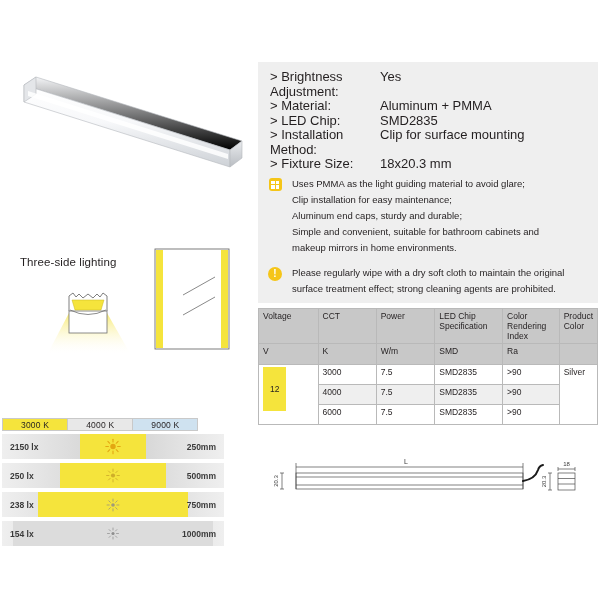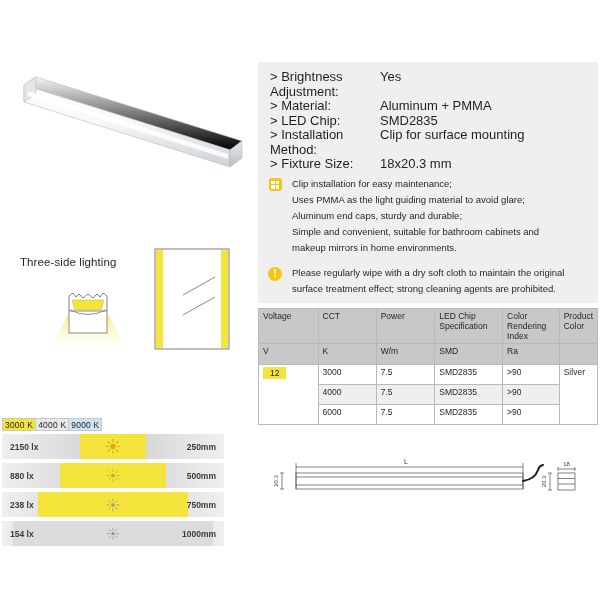--- a/index.html
+++ b/index.html
@@ -17,21 +17,21 @@
     font-size:11.5px;color:#231f20;letter-spacing:.1px;
   }
   .profile-diagram{position:absolute;left:45px;top:283px;width:110px;height:75px;}
   .mirror-diagram{position:absolute;left:145px;top:243px;width:95px;height:115px;}
 
   
   .lux-chart{position:absolute;left:2px;top:418px;width:222px;}
   .cct-tabs{display:flex;height:13px;font-size:8.5px;}
   .cct-tab{
     display:flex;align-items:center;justify-content:center;
-    padding:0 2px;color:#231f20;border:1px solid #c9c9c9;
+    padding:0 18px;color:#231f20;border:1px solid #c9c9c9;
     border-right:none;letter-spacing:.2px;white-space:nowrap;
   }
   .cct-tab:last-child{border-right:1px solid #c9c9c9;}
   .cct-tab.sel-yellow{background:#f5e43c;}
   .cct-tab.sel-grey{background:#e8e8e8;}
   .cct-tab.sel-blue{background:#cfe2f0;}
   .lux-rows{margin-top:3px;}
   .lux-row{
     position:relative;height:25px;margin-bottom:4px;
     background:linear-gradient(to right,#efefef 0%,#d2d2d2 48%,#d2d2d2 56%,#efefef 100%);
@@ -97,21 +97,21 @@
     border:1px solid #b9b9b9;padding:2px 4px;text-align:left;
     font-weight:normal;vertical-align:top;
   }
   .spec-table thead td{background:#c8c8c8;}
   .th-name{height:26px;}
   .th-unit{height:16px;}
   .spec-table tbody td{height:15px;background:#ffffff;}
   .spec-table tbody tr.alt td{background:#efefef;}
   .volt-cell{text-align:center;vertical-align:middle;}
   .volt-chip{
-    display:inline-block;background:#f5e43c;padding:1px 7px;font-size:8.5px;
+    display:inline-block;background:#f5e43c;padding:17px 7px;font-size:8.5px;
   }
 
   
   .dim-drawing{position:absolute;left:258px;top:445px;width:340px;height:80px;}
 </style>
 </head>
 <body>
 
 <div class="page">
 
@@ -197,21 +197,21 @@
               <line x1="16" y1="4" x2="13.8" y2="6.2"></line>
                 <line x1="6.2" y1="13.8" x2="4" y2="16"></line>
             </g>
           </svg>
         </div>
         <div class="dist-val">250mm</div>
       </div>
 
       <div class="lux-row">
         <div class="cone" style="left:26%;width:48%;"></div>
-        <div class="lux-val">880 lx</div>
+        <div class="lux-val">250 lx</div>
         <div class="sun">
           <svg width="15" height="15" viewBox="0 0 20 20">
             <circle cx="10" cy="10" r="2.8" fill="#cfae2a"></circle>
             <g stroke="#cfae2a" stroke-width="1.2" stroke-linecap="round">
               <line x1="10" y1="1.5" x2="10" y2="4.6"></line>
                 <line x1="10" y1="15.4" x2="10" y2="18.5"></line>
               <line x1="1.5" y1="10" x2="4.6" y2="10"></line>
                 <line x1="15.4" y1="10" x2="18.5" y2="10"></line>
               <line x1="4" y1="4" x2="6.2" y2="6.2"></line>
                 <line x1="13.8" y1="13.8" x2="16" y2="16"></line>
@@ -298,22 +298,22 @@
   <div class="feature-panel">
     <div class="feature-icon-wrap">
       <span class="badge-square">
           <i></i>
           <i></i>
           <i></i>
           <i></i>
         </span>
     </div>
     <div class="feature-list">
+      <div>Uses PMMA as the light guiding material to avoid glare;</div>
       <div>Clip installation for easy maintenance;</div>
-      <div>Uses PMMA as the light guiding material to avoid glare;</div>
       <div>Aluminum end caps, sturdy and durable;</div>
       <div>Simple and convenient, suitable for bathroom cabinets and</div>
       <div>makeup mirrors in home environments.</div>
     </div>
   </div>
 
   <div class="warn-panel">
     <div class="feature-icon-wrap">
       <span class="badge-circle">!</span>
     </div>

